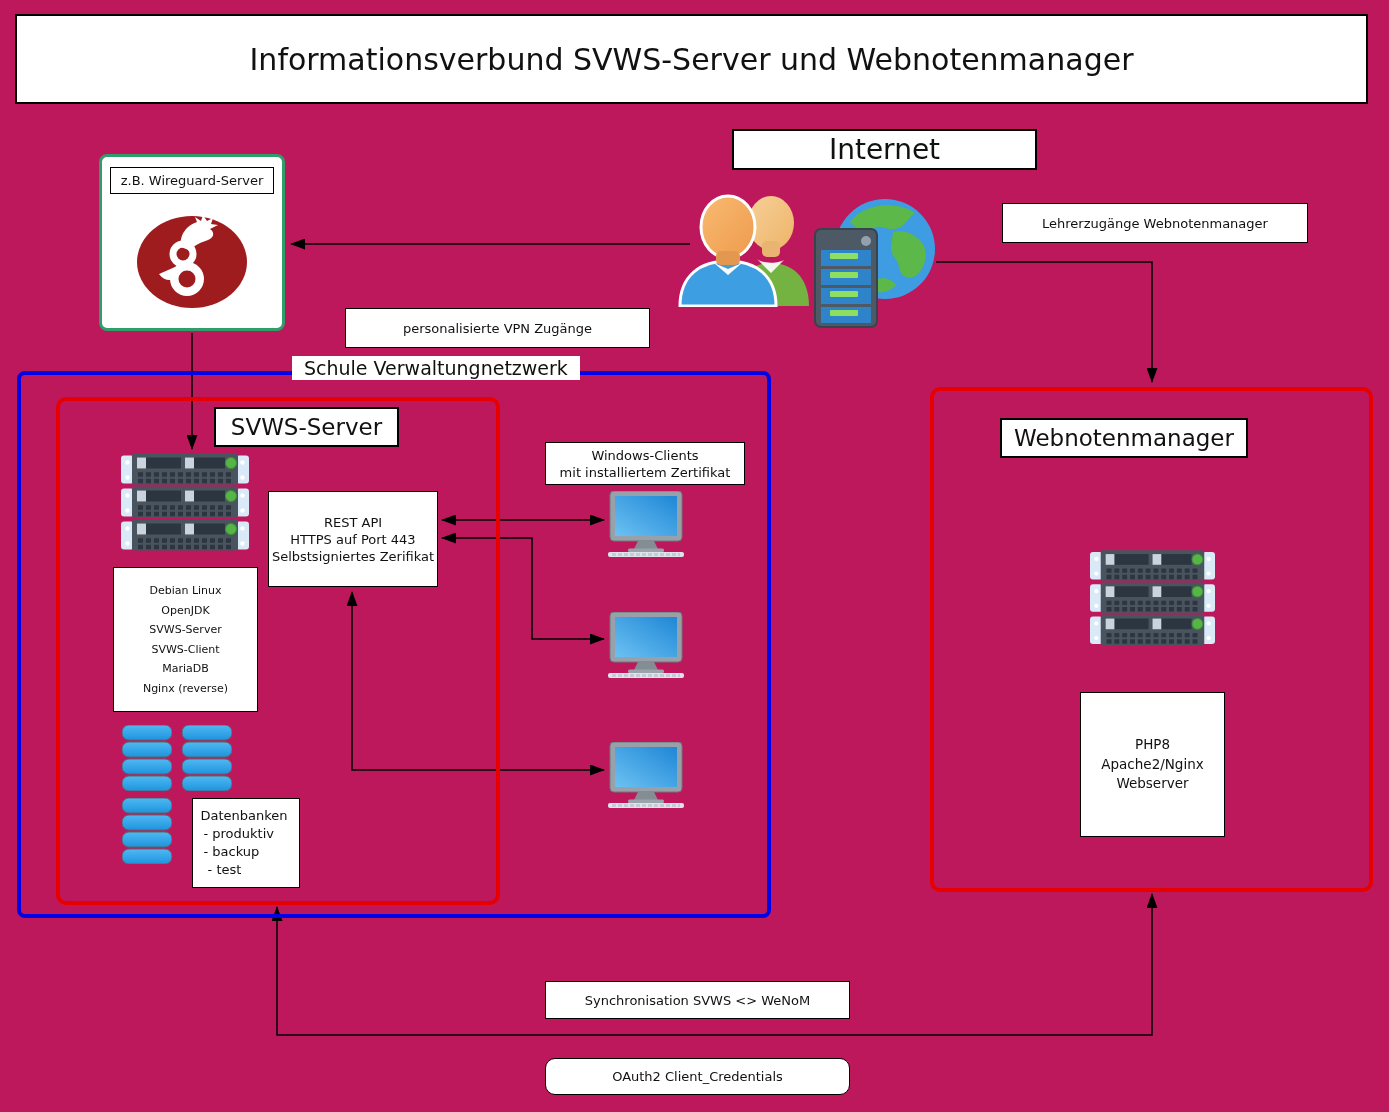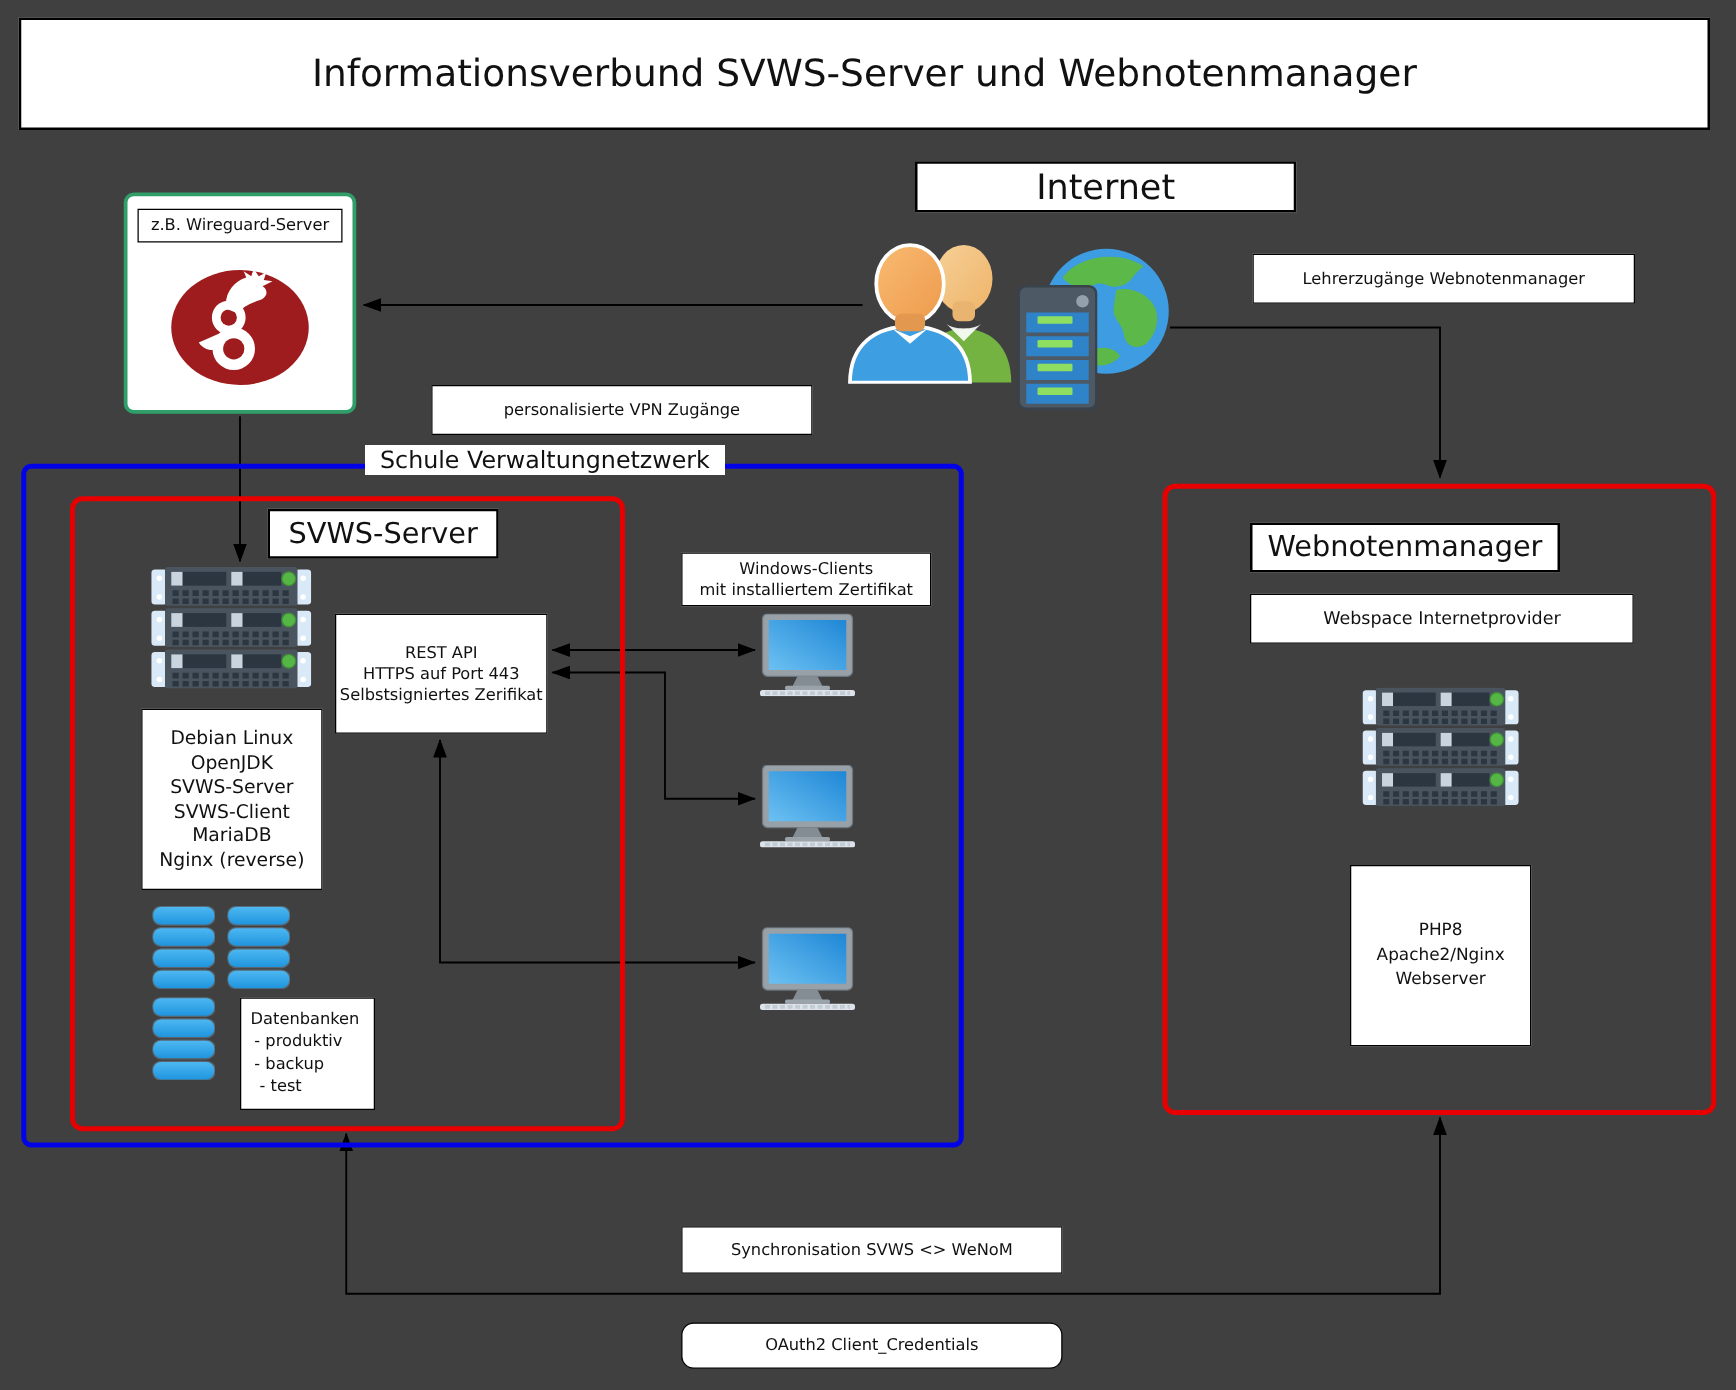--- a/index.html
+++ b/index.html
@@ -1,17 +1,17 @@
 <!DOCTYPE html>
 <html style="--network-border: #0202e8; --zone-border: #e80000; --vpn-border: #2f9e69; --wireguard-red: #9e1b1e; --arrow: #000000; --client-screen: #2f9ae0; --database-blue: #2ba2e8; --led-green: #55b545;"><head>
 <meta charset="utf-8">
 <style>
   html,body{margin:0;padding:0;background:#fff;}
   #canvas{
-    position:relative;width:1389px;height:1112px;background:#404040;
+    position:relative;width:1389px;height:1112px;background:#be185d;
     font-family:"DejaVu Sans","Liberation Sans",sans-serif;color:#111;
     overflow:hidden;
   }
   .abs{position:absolute;box-sizing:border-box;}
   .bordered{border:2px solid #000;background:#fff;display:flex;align-items:center;justify-content:center;text-align:center;}
   .thin{border-width:1.5px;}
   .lbl{font-size:13px;line-height:17px;}
   
   .zone-blue{border:4px solid var(--network-border,#0202e8);border-radius:8px;background:transparent;}
   .zone-red{border:4px solid var(--zone-border,#e80000);border-radius:10px;background:transparent;}
@@ -179,21 +179,21 @@
         <use href="#rack3u"></use>
       </svg>
   </div>
 
   <div class="abs bordered thin col lbl" style="left:268px;top:491px;width:170px;height:96px;">
       <div>REST API</div>
       <div>HTTPS auf Port 443</div>
       <div>Selbstsigniertes Zerifikat</div>
     </div>
 
-  <div class="abs bordered thin col" style="left:113px;top:567px;width:145px;height:145px;font-size:15px;line-height:19.5px;">
+  <div class="abs bordered thin col" style="left:113px;top:567px;width:145px;height:145px;font-size:11px;line-height:19.5px;">
       <div>Debian Linux</div>
       <div>OpenJDK</div>
       <div>SVWS-Server</div>
       <div>SVWS-Client</div>
       <div>MariaDB</div>
       <div>Nginx (reverse)</div>
     </div>
 
   <div class="abs" style="left:122px;top:725px;">
     <svg width="50" height="66" viewBox="0 0 50 66">
@@ -234,21 +234,20 @@
       </svg>
   </div>
   <div class="abs" style="left:608px;top:742px;">
     <svg width="76" height="66" viewBox="0 0 76 66">
         <use href="#monitorIcon"></use>
       </svg>
   </div>
 
   <div class="abs zone-red" style="left:930px;top:387px;width:443px;height:505px;"></div>
   <div class="abs bordered" style="left:1000px;top:418px;width:248px;height:40px;font-size:23px;">Webnotenmanager</div>
-  <div class="abs bordered thin" style="left:1000px;top:475px;width:307px;height:40px;font-size:14px;">Webspace Internetprovider</div>
 
   <div class="abs" style="left:1090px;top:550px;">
     <svg width="125" height="97" viewBox="0 0 128 99">
         <use href="#rack3u"></use>
       </svg>
   </div>
 
   <div class="abs bordered thin col" style="left:1080px;top:692px;width:145px;height:145px;font-size:13.5px;line-height:19.5px;">
       <div>PHP8</div>
       <div>Apache2/Nginx</div>

